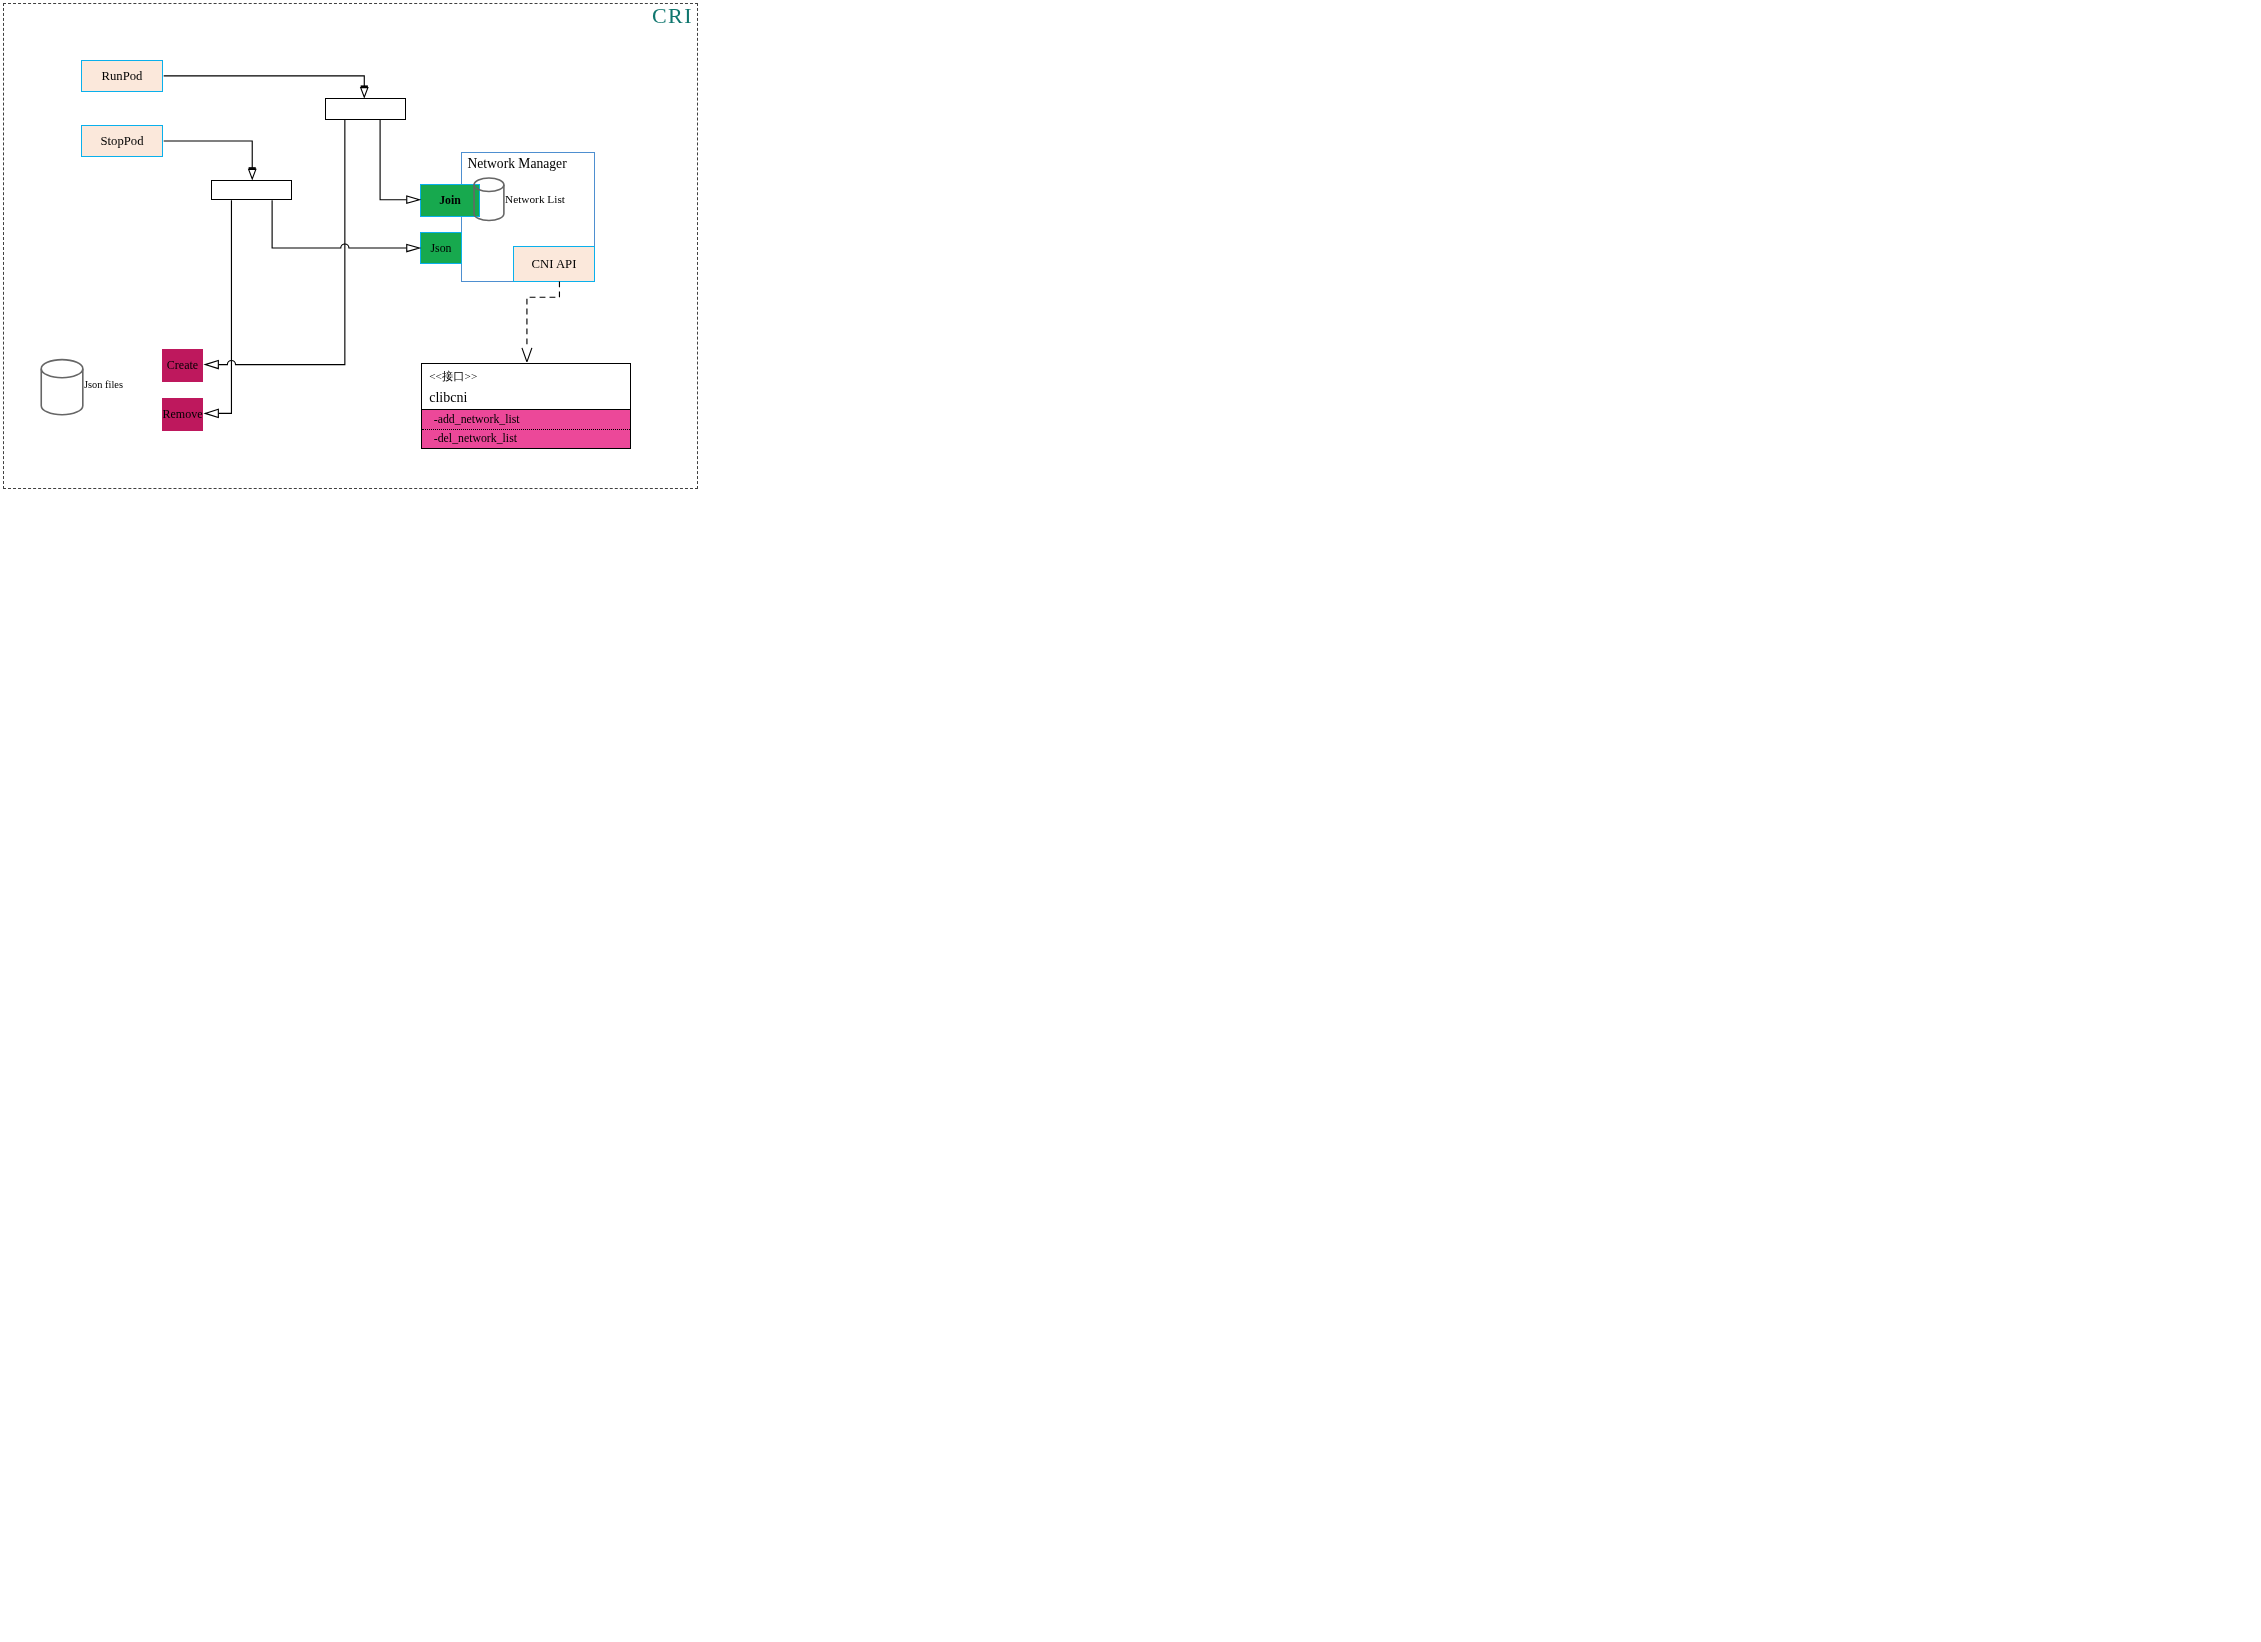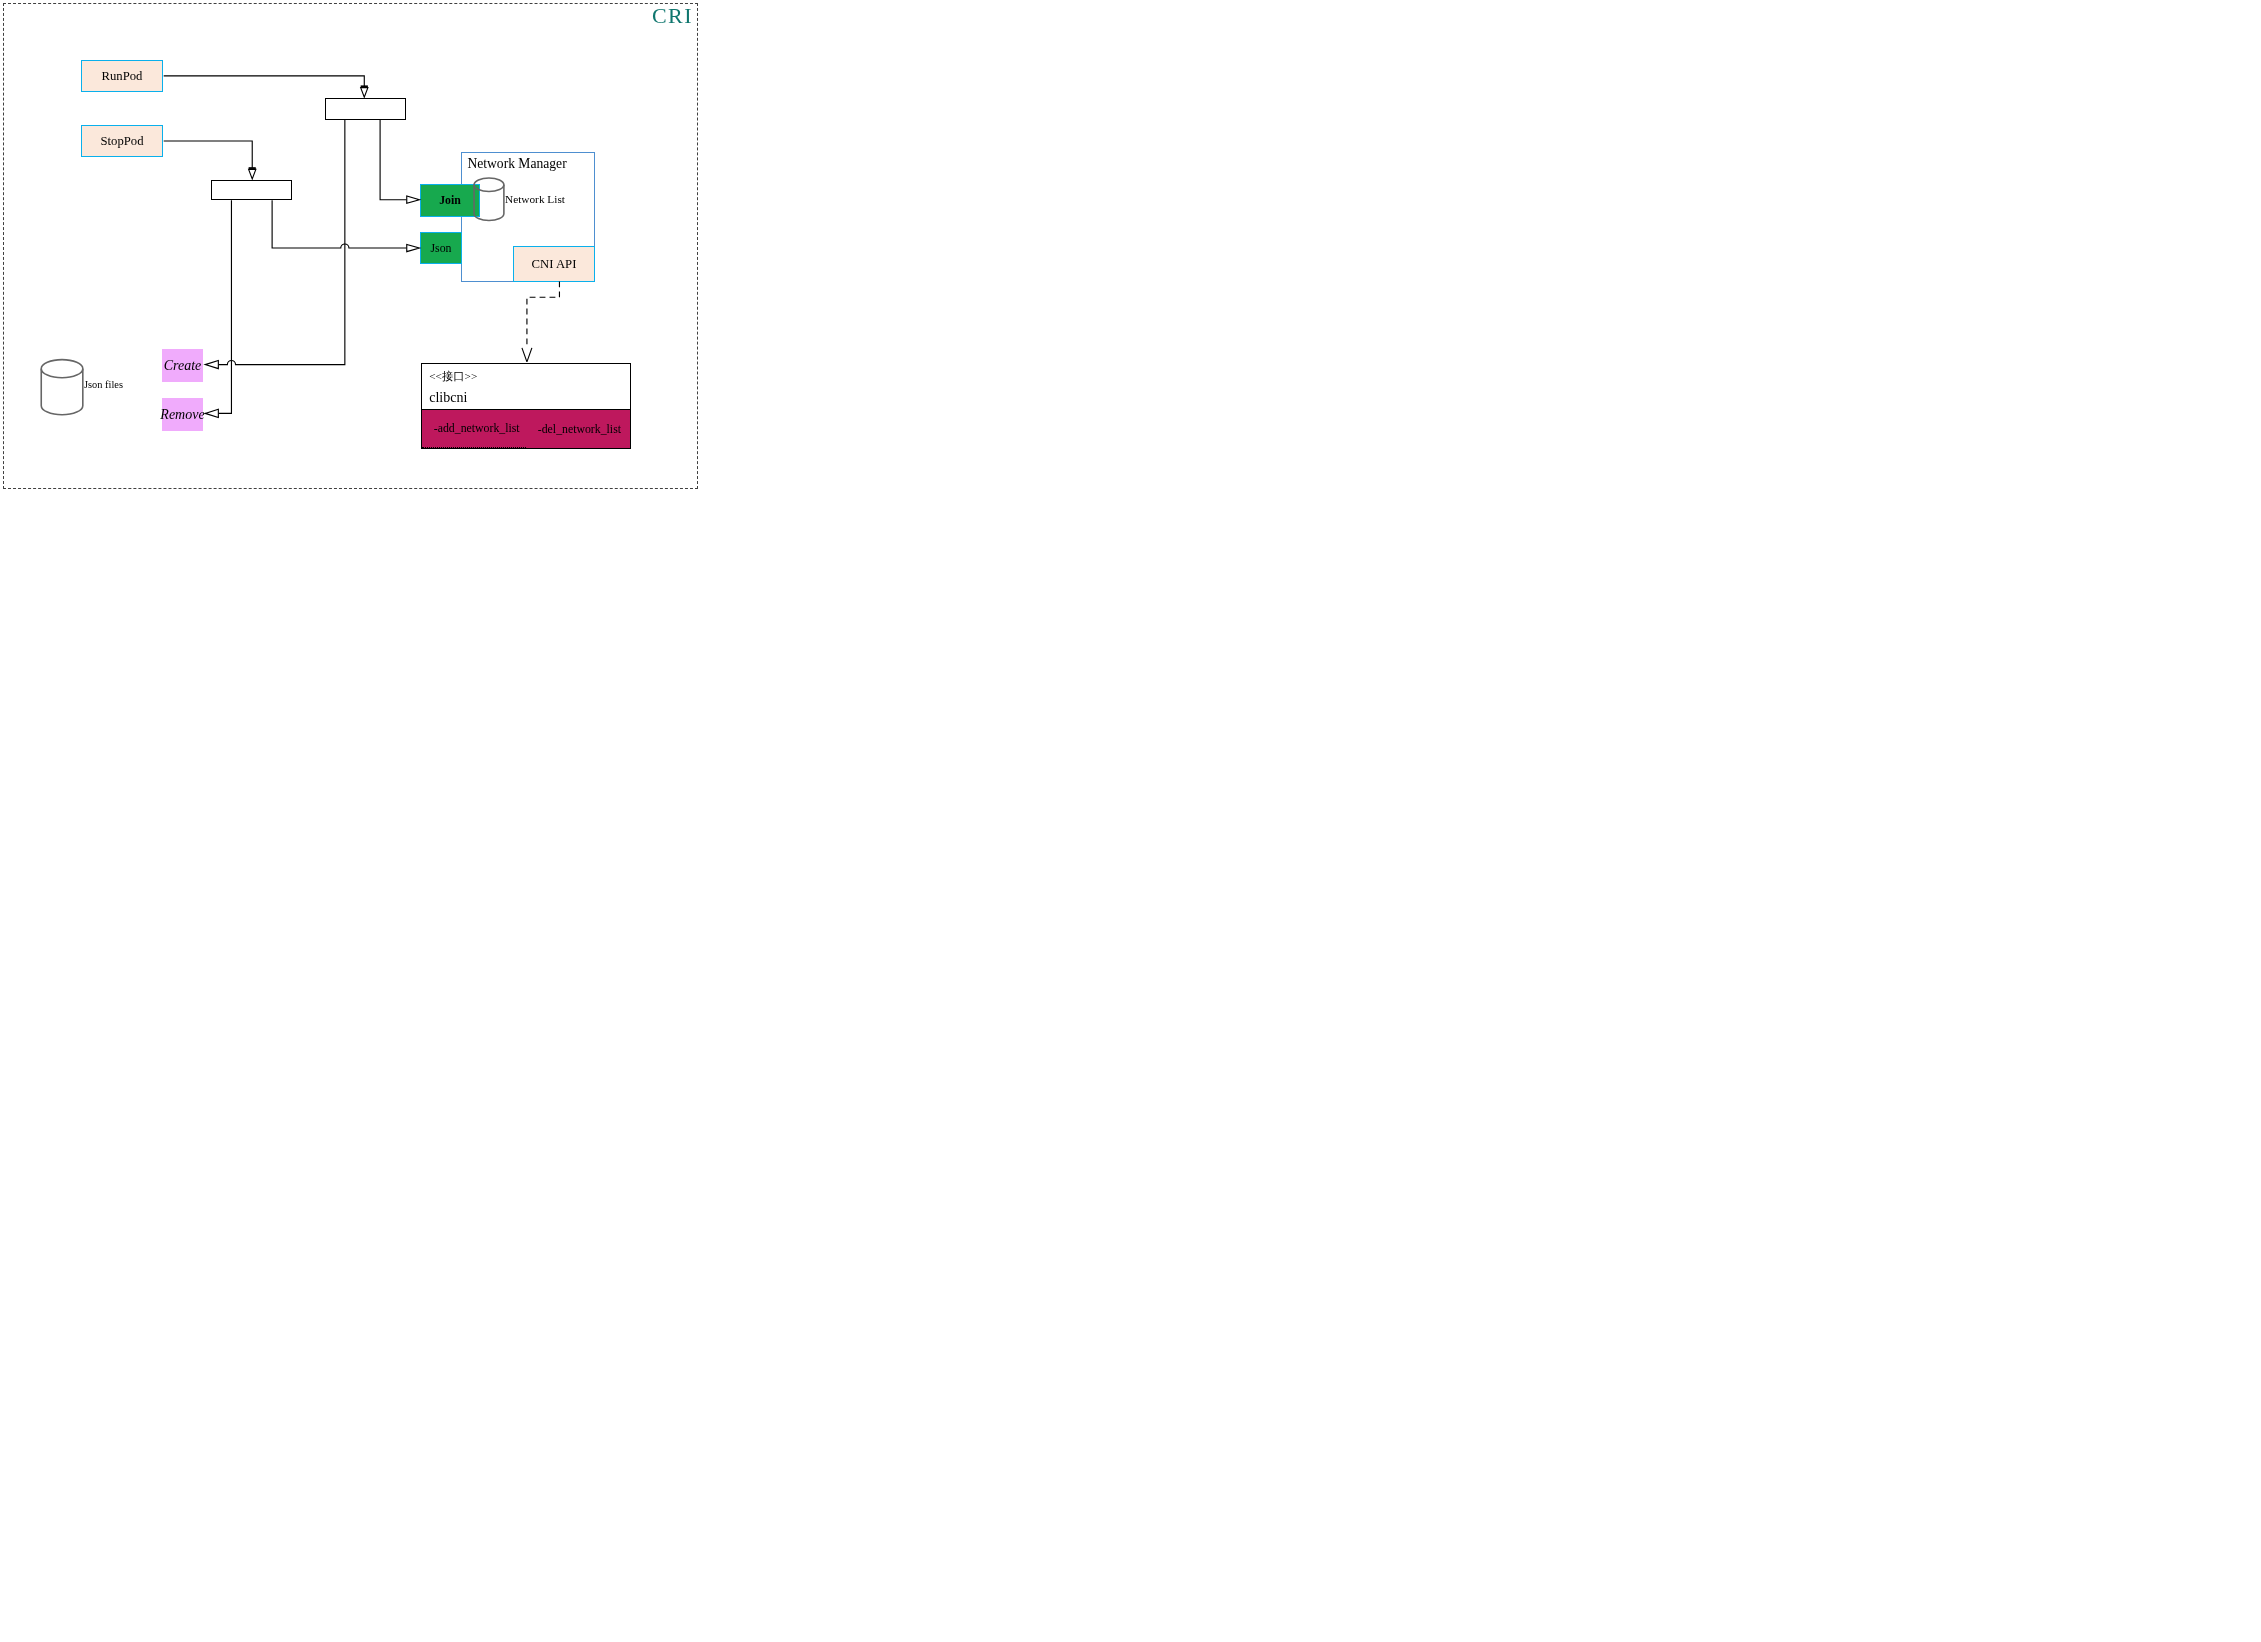--- a/index.html
+++ b/index.html
@@ -14,36 +14,36 @@
   .checkpoint{left:25px;top:303px;width:137px;height:130px;border:0.9px solid #9080BC;}
   .peach-btn{position:absolute;box-sizing:border-box;background:#FBE8DB;border:0.9px solid #0AB0EC;
              display:flex;align-items:center;justify-content:center;font-size:12.7px;}
   .runpod{left:81px;top:60px;width:82px;height:32px;}
   .stoppod{left:81px;top:125px;width:82px;height:32px;}
   .cni-api{left:513px;top:246px;width:82px;height:36px;}
   .green-btn{position:absolute;box-sizing:border-box;background:#17A94E;border:0.9px solid #0AB0EC;
              display:flex;align-items:center;justify-content:center;font-size:11.8px;}
   .join{left:420px;top:184px;width:60px;height:33px;font-weight:bold;}
   .exit{left:420px;top:232px;width:42px;height:32px;}
-  .blue-btn{position:absolute;box-sizing:border-box;background:#f0abfc;
-            display:flex;align-items:center;justify-content:center;font-size:14px;font-style:italic;}
+  .blue-btn{position:absolute;box-sizing:border-box;background:#be185d;
+            display:flex;align-items:center;justify-content:center;font-size:12px;}
   .create{left:162px;top:349px;width:41px;height:33px;}
   .remove{left:162px;top:398px;width:41px;height:33px;}
   .proc-rect{position:absolute;box-sizing:border-box;border:1.4px solid #000;background:#fff;}
   .rect-a{left:325px;top:98px;width:81px;height:22px;}
   .rect-b{left:211px;top:180px;width:81px;height:20.4px;}
   .cylinder-label{position:absolute;font-size:11.3px;white-space:nowrap;}
   .nm-list-label{left:505px;top:193px;}
   .cp-files-label{left:84px;top:379px;font-size:10.4px;}
   .clibcni{position:absolute;left:421px;top:363px;width:210px;height:86px;box-sizing:border-box;
            border:1.4px solid #000;background:#fff;display:flex;flex-direction:column;}
   .clibcni-head{height:46px;box-sizing:border-box;padding:4.5px 0 0 7.2px;border-bottom:1.4px solid #000;}
   .clibcni-stereotype{font-size:11.3px;}
   .clibcni-name{font-size:14px;margin-top:6.3px;}
-  .clibcni-methods{flex:1;background:#be185d;display:flex;flex-direction:row;}
+  .clibcni-methods{flex:1;background:#ec4899;display:flex;flex-direction:column;}
   .clibcni-method{flex:1;display:flex;align-items:center;padding-left:11.8px;font-size:11.8px;box-sizing:border-box;}
   .clibcni-method.first{border-bottom:0.9px dotted #000;}
   .wires{position:absolute;left:0;top:0;width:701px;height:492px;pointer-events:none;z-index:5;}
 </style>
 </head>
 <body>
 
 <div class="canvas">
   <div class="frame"></div>
 

